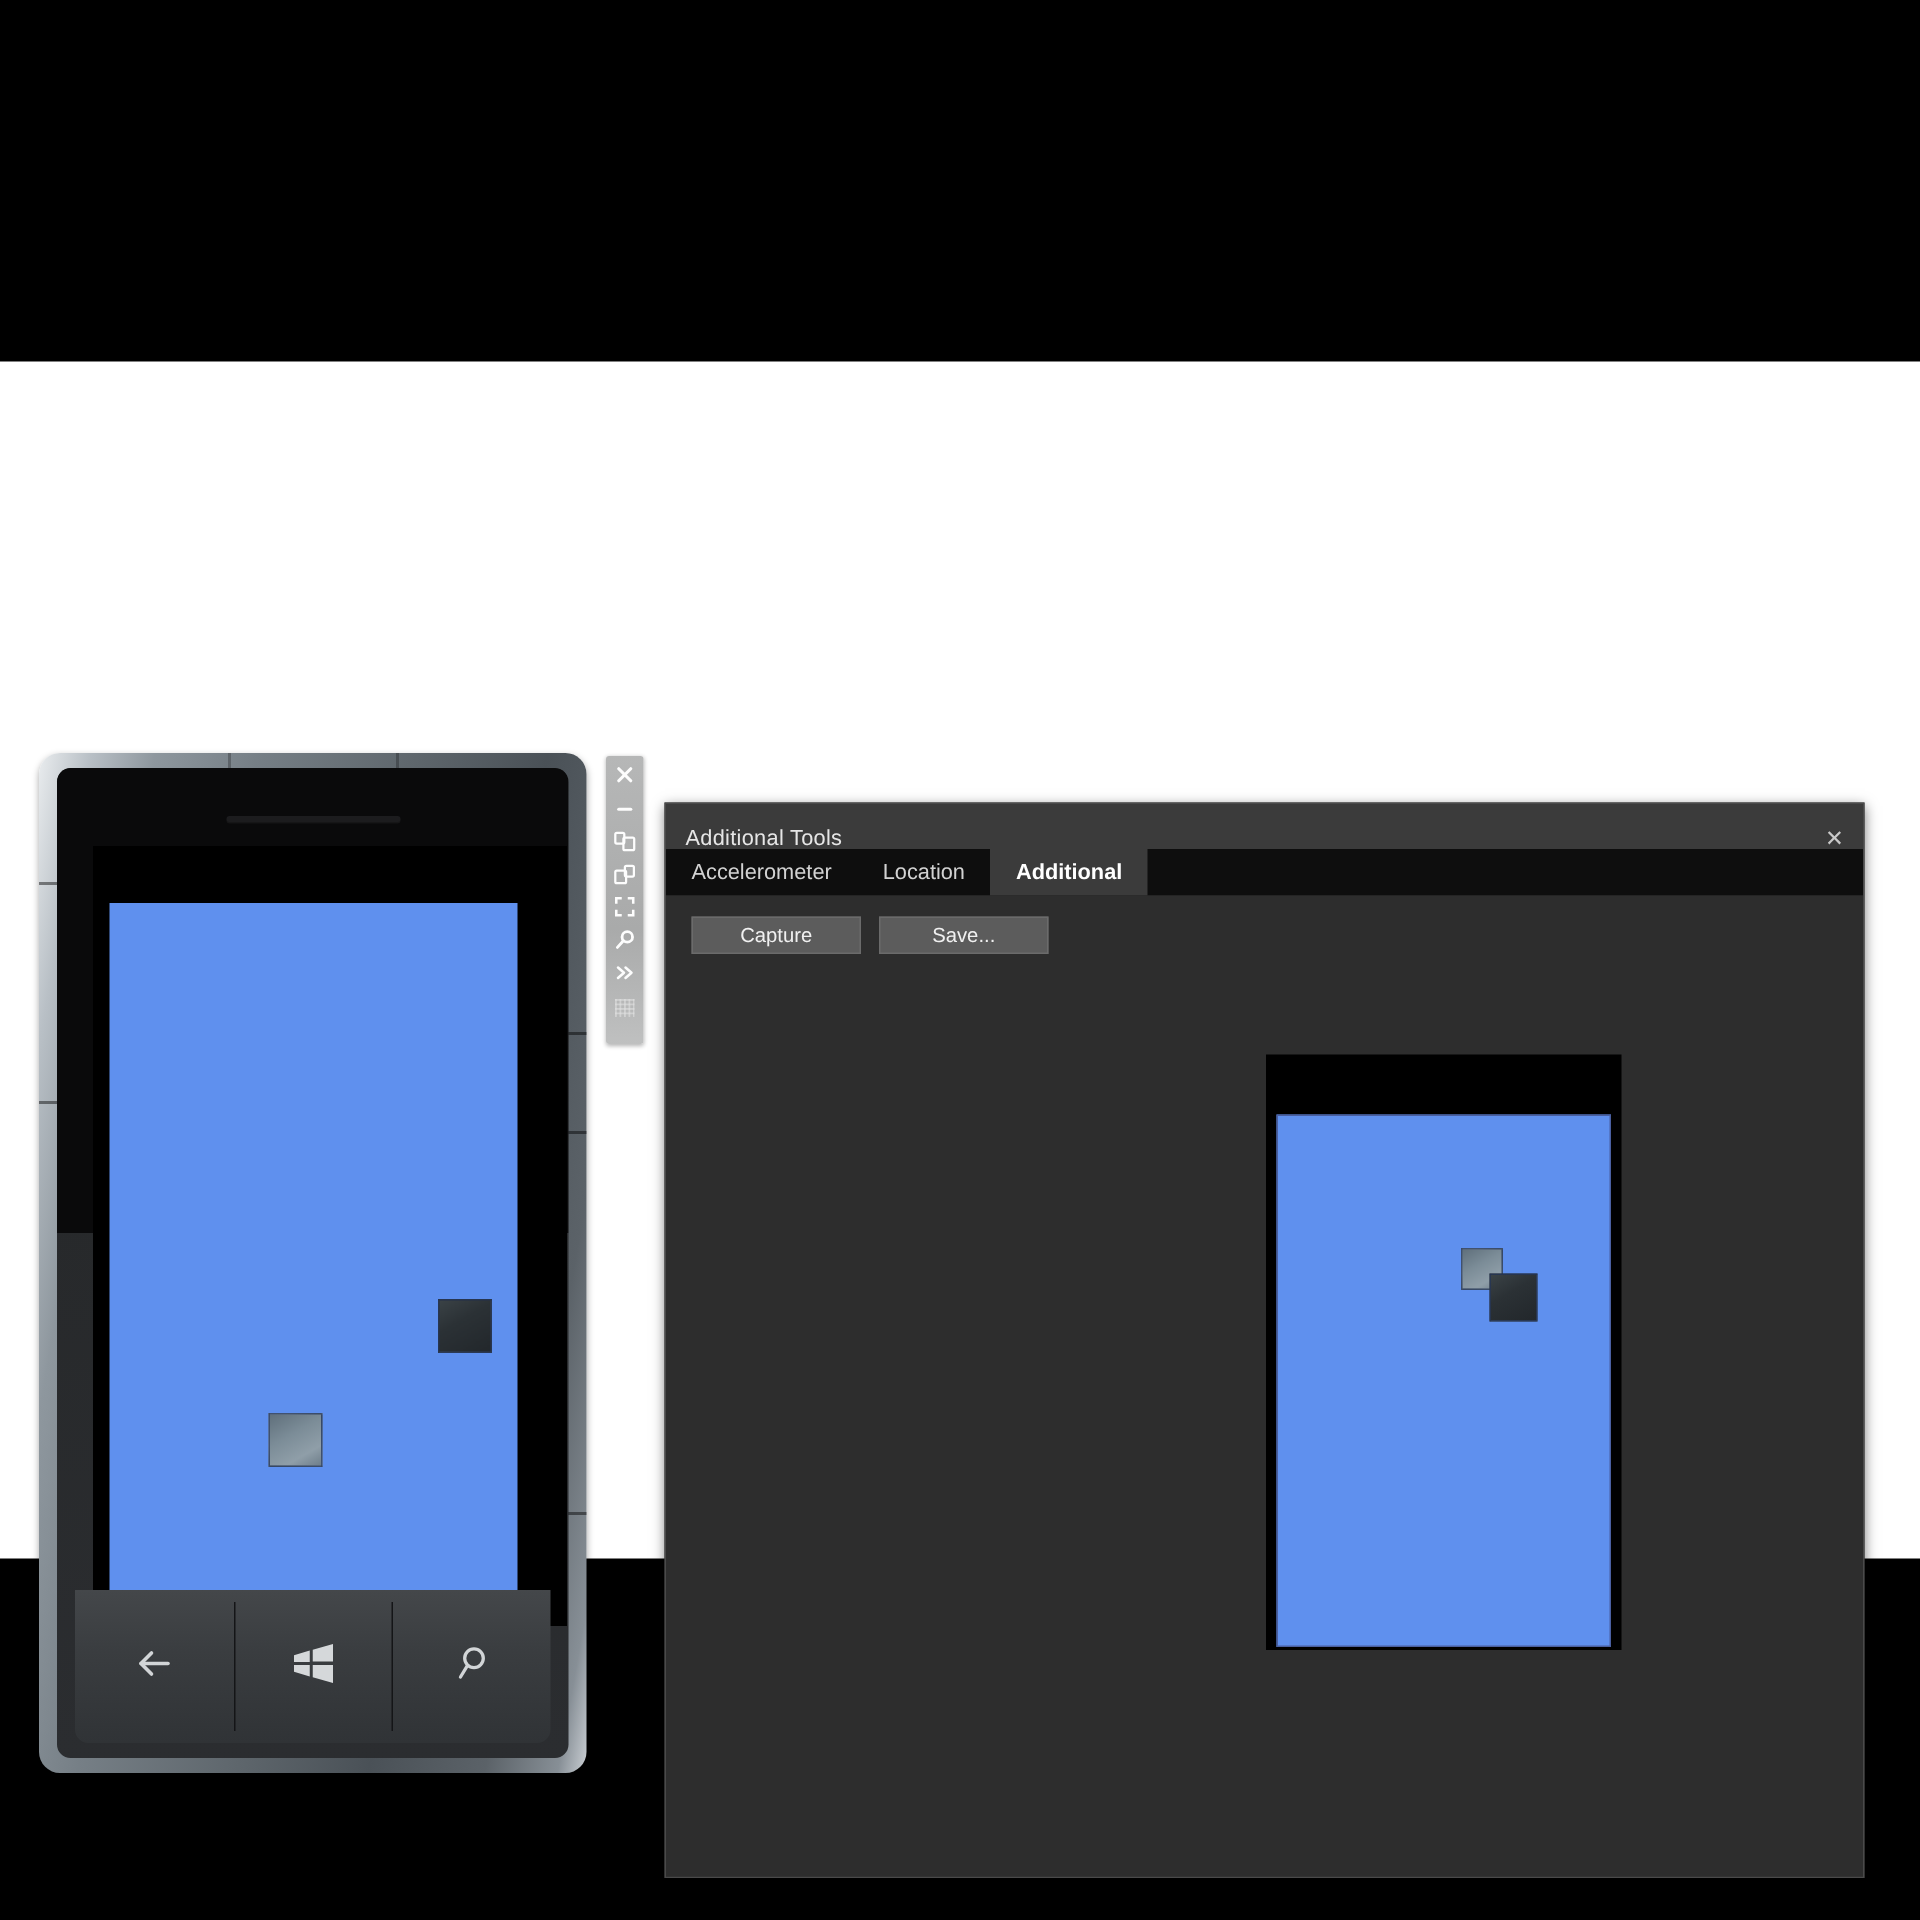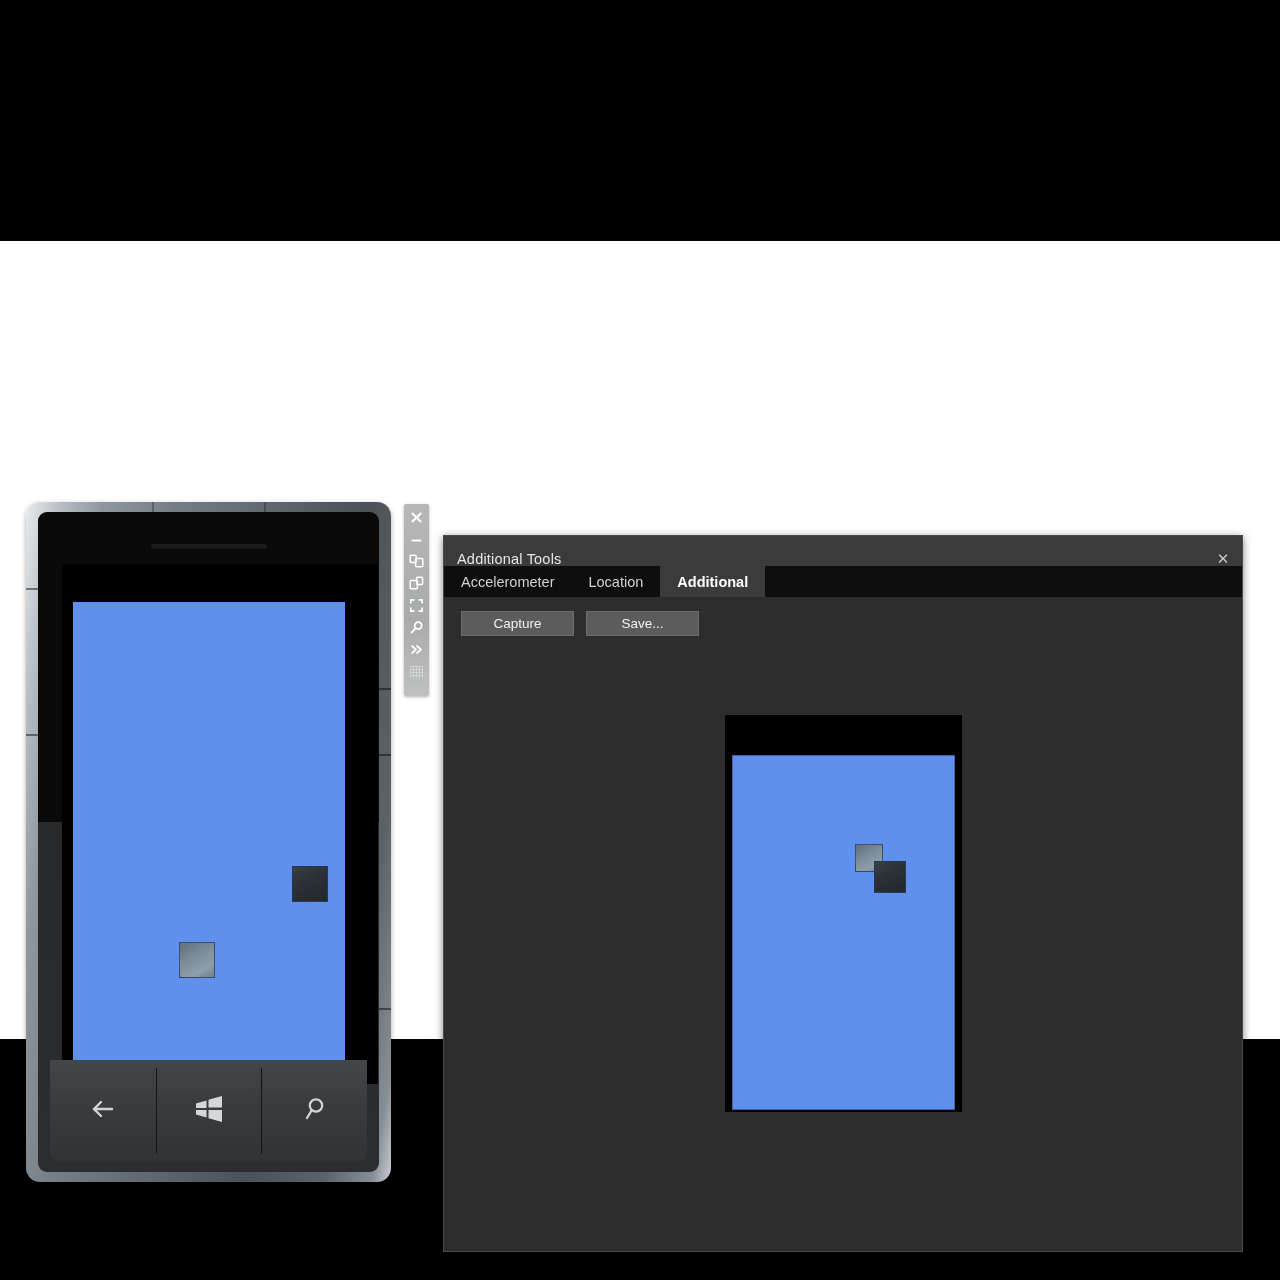--- a/index.html
+++ b/index.html
@@ -141,21 +141,21 @@
     flex: 0 0 auto;
   }
   .tab {
     display: flex; align-items: center; padding: 0 17px;
     color: #d2d2d2; font-size: 14.5px; cursor: pointer;
   }
   .tab.active { background: #3b3b3b; color: #ffffff; font-weight: bold; }
 
   .tabbody {
     flex: 1 1 auto; position: relative; background: #2d2d2d;
-    display: flex; flex-direction: column;
+    display: flex; flex-direction: row;
     padding: 14px 17px 0 17px;
   }
   .btnrow { display: flex; gap: 12px; flex: 0 0 auto; }
   .btn {
     width: 113px; height: 25px;
     background: #5c5c5c; border: 1px solid #6b6b6b;
     color: #f0f0f0; font-size: 13.5px;
     display: flex; align-items: center; justify-content: center;
     cursor: pointer;
   }

